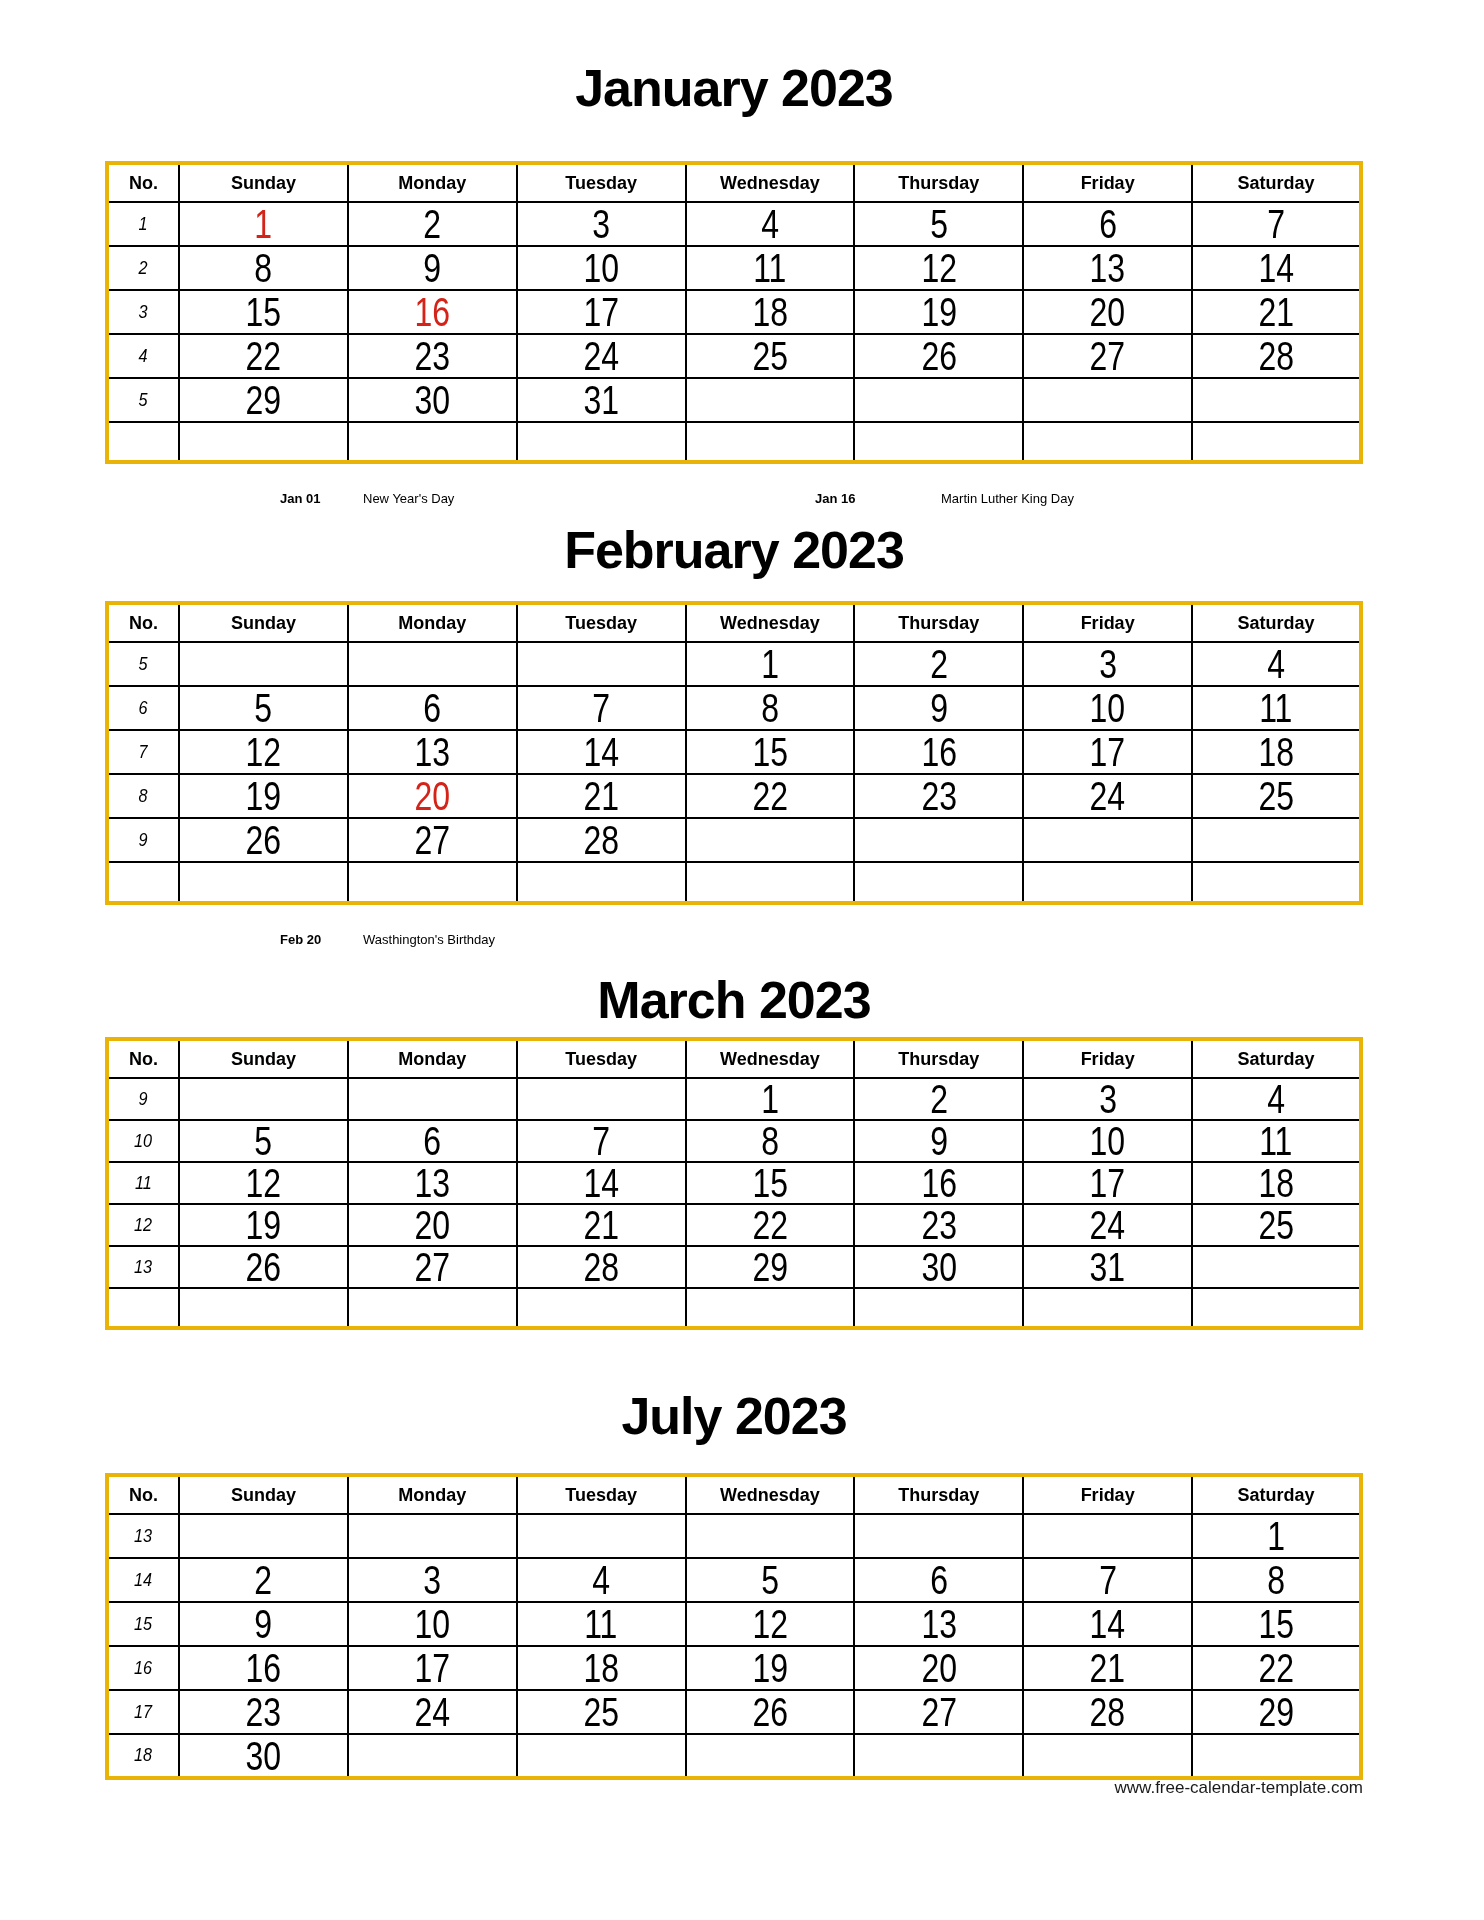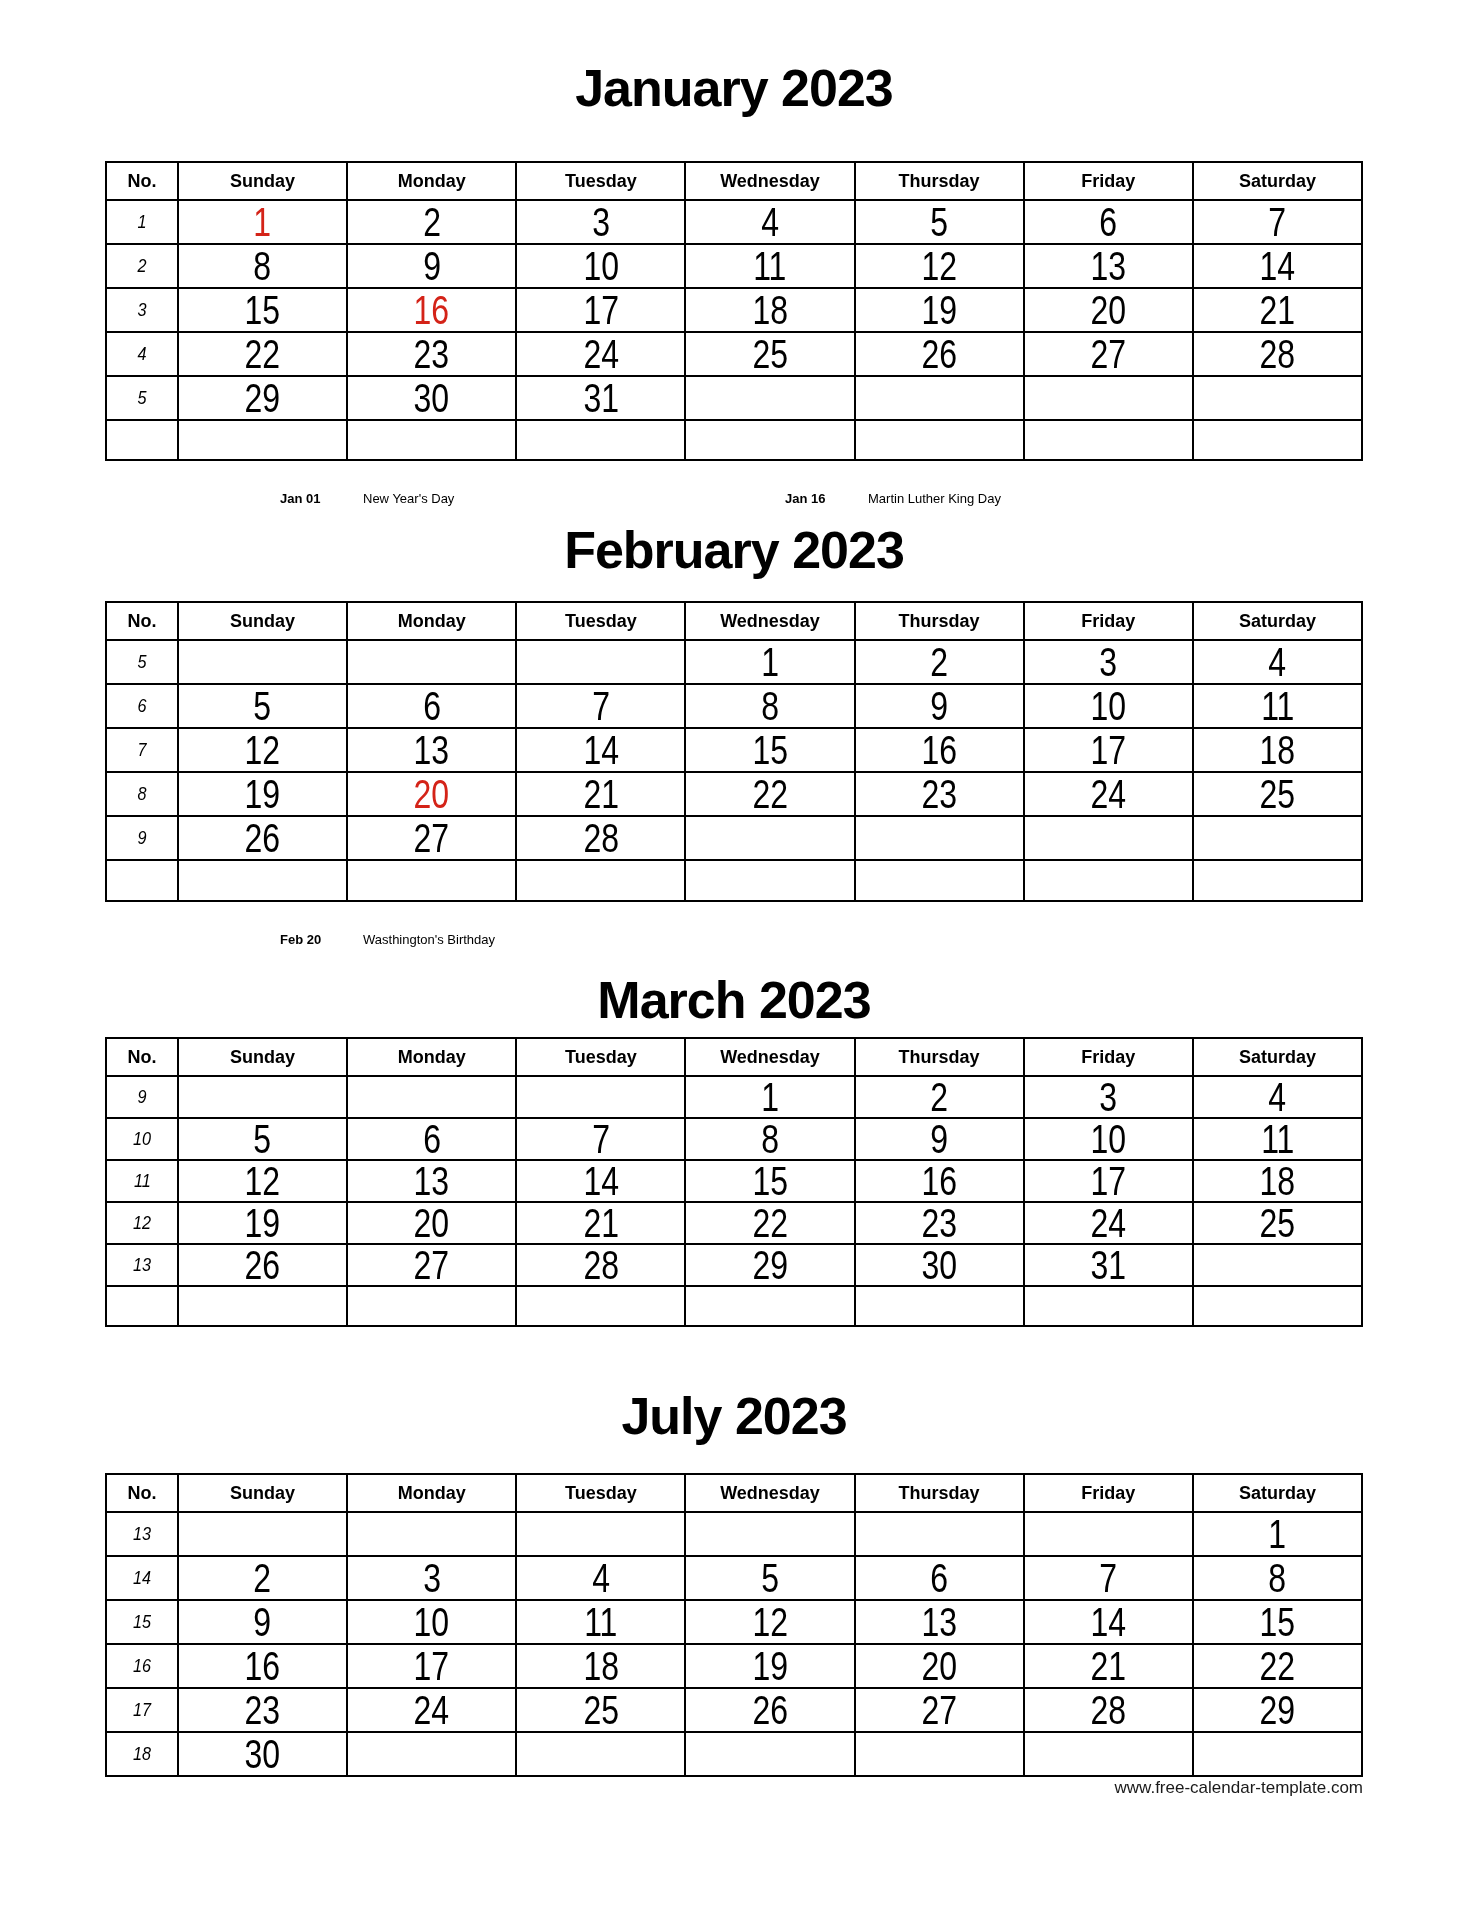--- a/index.html
+++ b/index.html
@@ -31,21 +31,21 @@
     line-height: 52px;
     letter-spacing: -1px;
     white-space: nowrap;
   }
   .month-table {
     position: absolute;
     left: 105px;
     width: 1258px;
     border-collapse: collapse;
     table-layout: fixed;
-    border: 2px solid #eab308;
+    border: 4px solid #eab308;
   }
   .month-table th, .month-table td {
     border: 2px solid #000;
     padding: 0;
     text-align: center;
     vertical-align: middle;
     overflow: hidden;
   }
   .month-table th {
     font-size: 18px;
@@ -100,21 +100,21 @@
     top: 0;
     display: flex;
     white-space: nowrap;
   }
   .holiday-slot .h-date {
     display: inline-block;
     width: 83px;
     font-weight: 700;
   }
   .slot-0 { left: 175px; }
-  .slot-1 { left: 680px; }
+  .slot-1 { left: 710px; gap: 43px; }
   .footer-url {
     position: absolute;
     left: 105px;
     top: 1778px;
     width: 1258px;
     text-align: right;
     font-size: 17px;
     color: #1a1a1a;
   }
 </style>

